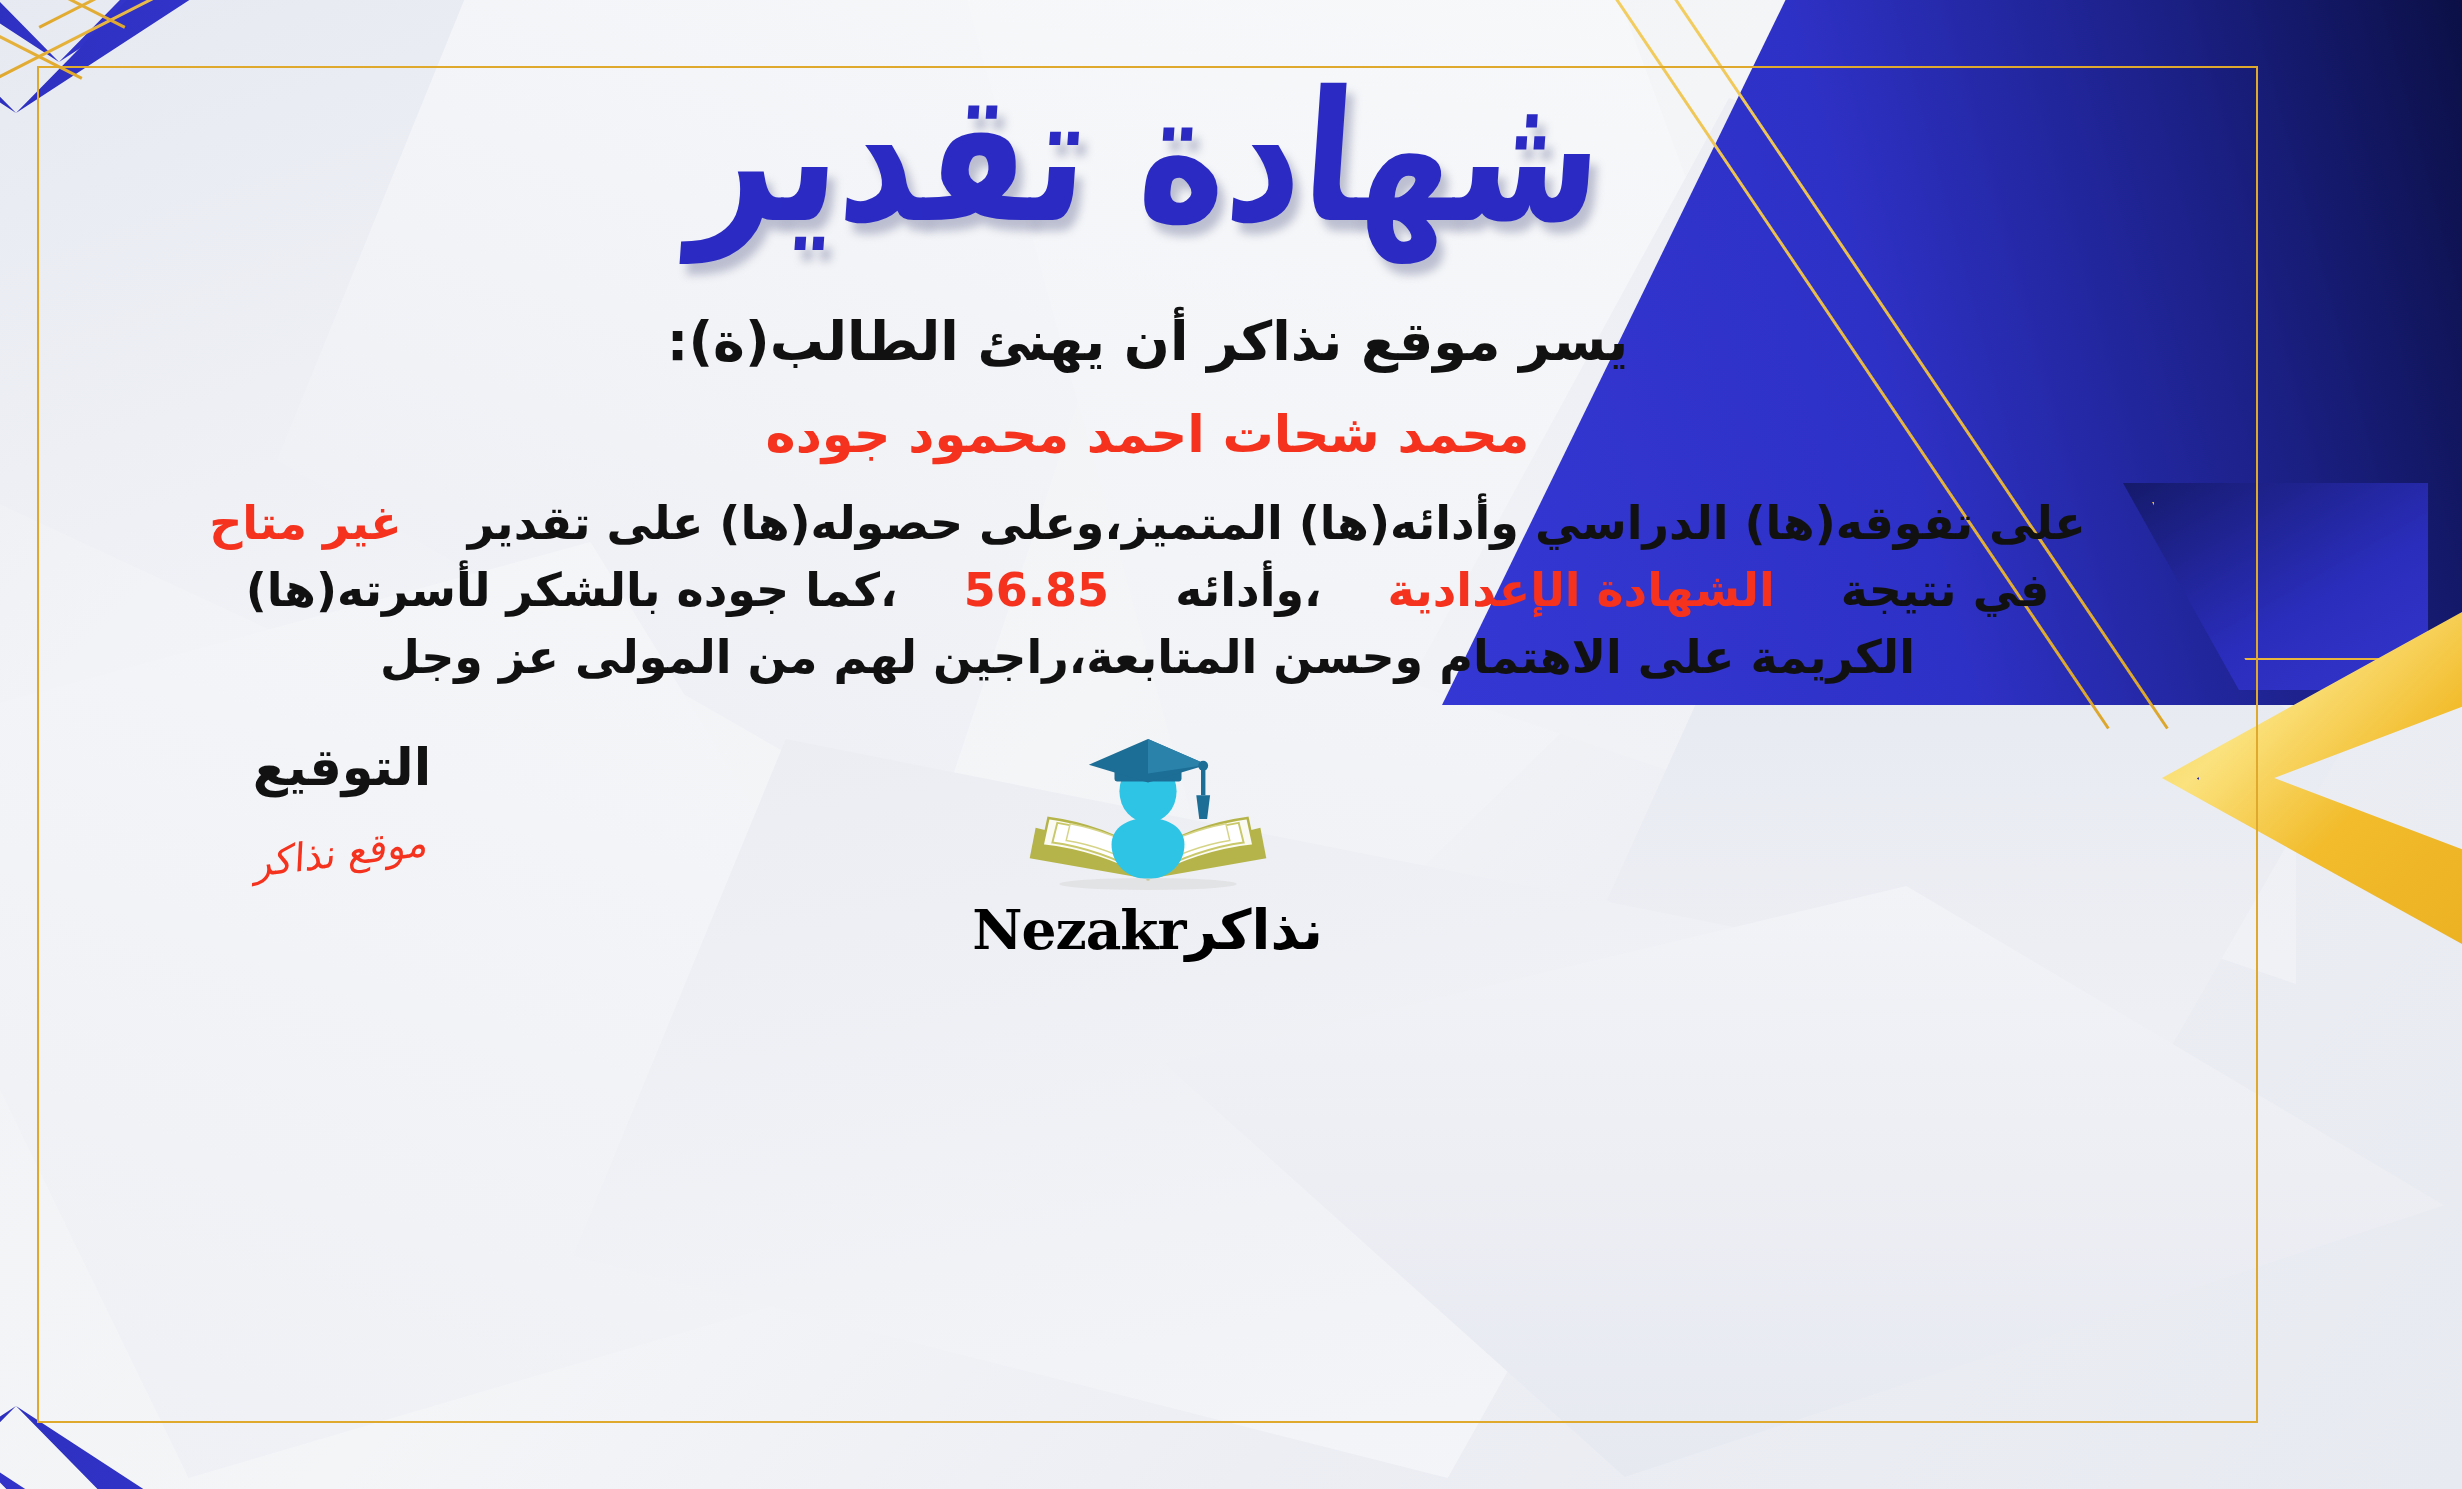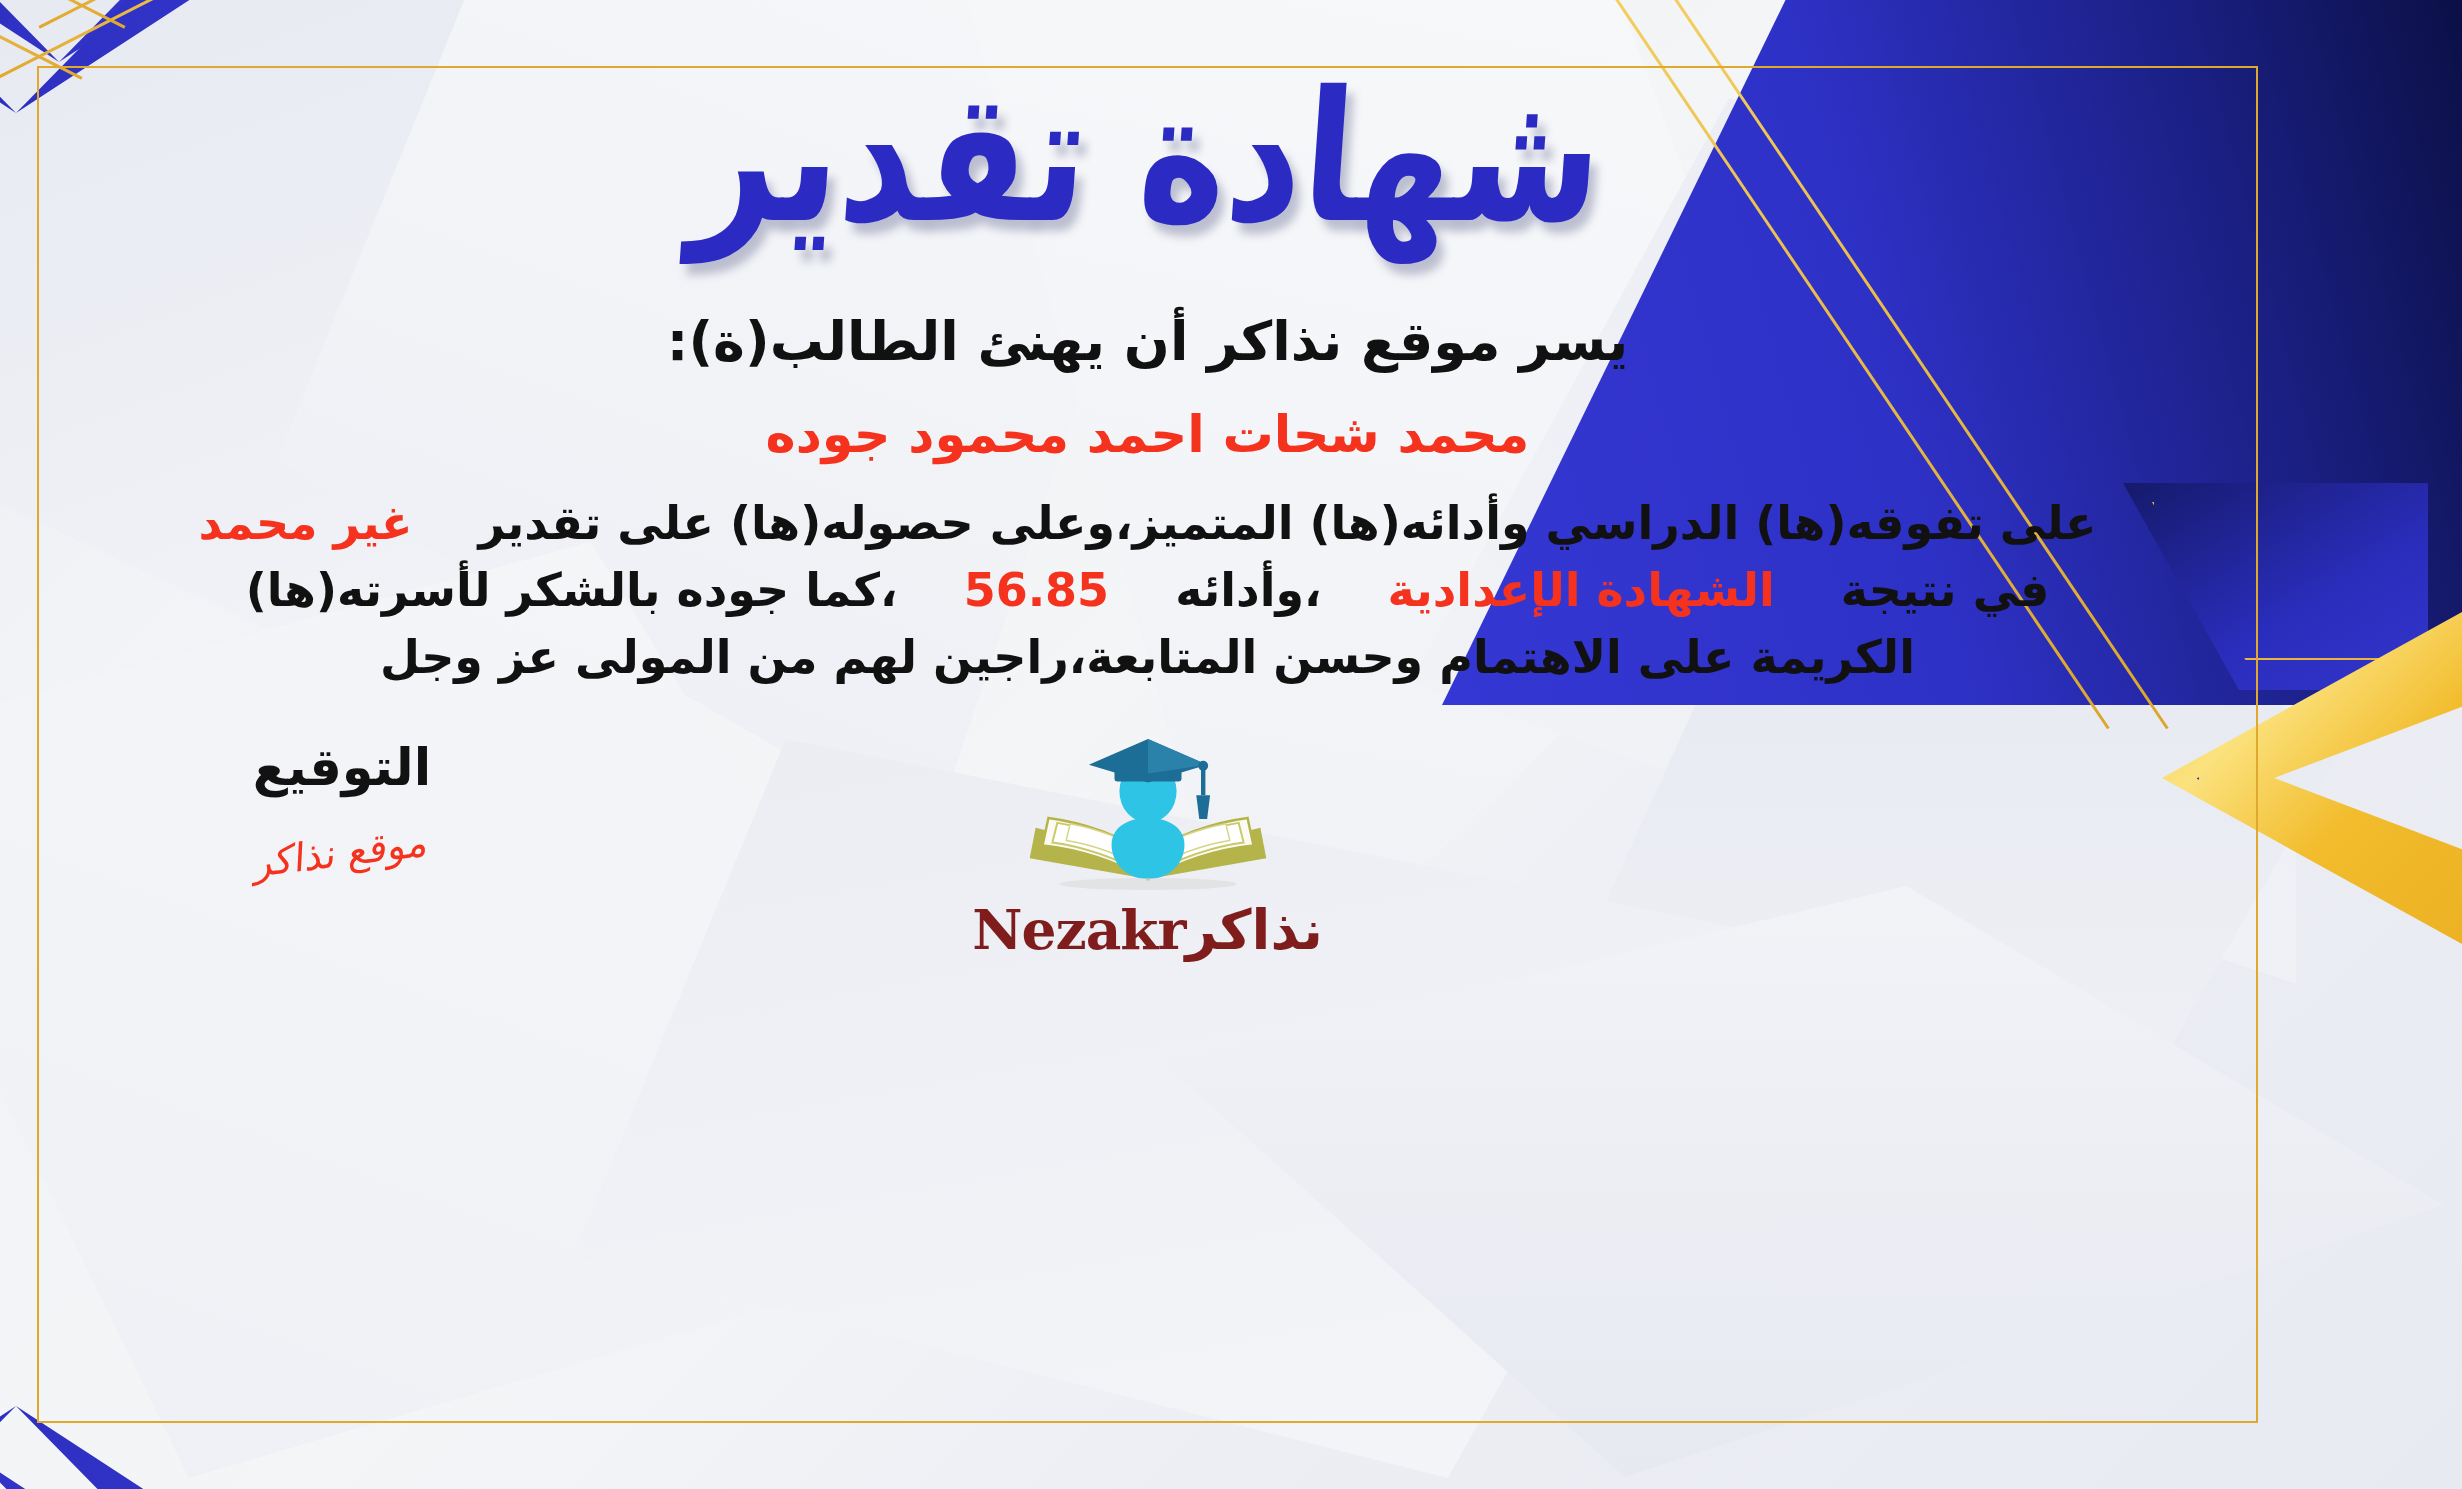--- a/index.html
+++ b/index.html
@@ -188,21 +188,21 @@
     top:-6.9px;
     width:374px;
     text-align:center;
   }
   .logo-mark{width:276px;height:163px;margin:0 auto;display:block;}
   .logo-text{
     margin-top:3px;
     font-family:"DejaVu Serif","Liberation Serif",serif;
     font-size:55px;
     font-weight:700;
-    color:#7f1d1d;
+    color:#000000;
     letter-spacing:-1px;
     white-space:nowrap;
     direction:ltr;
   }
   .logo-text .ar{font-family:"DejaVu Sans","Liberation Sans",sans-serif;}
 </style>
 </head>
 <body>
 
 <div id="cert">
@@ -250,21 +250,21 @@
 
     <div class="greeting">يسر موقع نذاكر أن يهنئ الطالب(ة):</div>
 
     <div class="student-name">محمد شحات احمد محمود جوده</div>
 
     <div class="body-block">
 
       <span class="body-line">
         <span>على تفوقه(ها) الدراسي وأدائه(ها) المتميز،وعلى حصوله(ها) على تقدير</span>
         <span class="sp"></span>
-        <span class="hl">غير محمد</span>
+        <span class="hl">غير متاح</span>
       </span>
 
       <span class="body-line">
         <span>في نتيجة</span>
         <span class="sp"></span>
         <span class="hl">الشهادة الإعدادية</span>
         <span class="sp"></span>
         <span>،وأدائه</span>
         <span class="sp"></span>
         <span class="hl">56.85</span>

